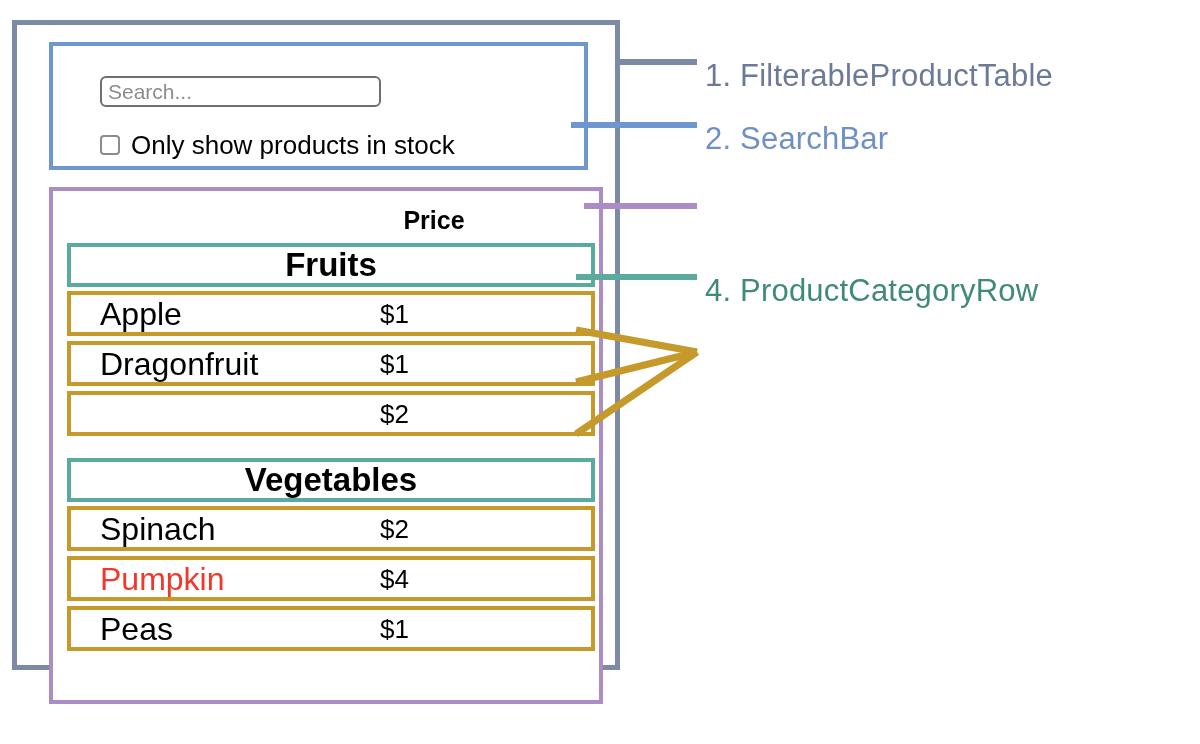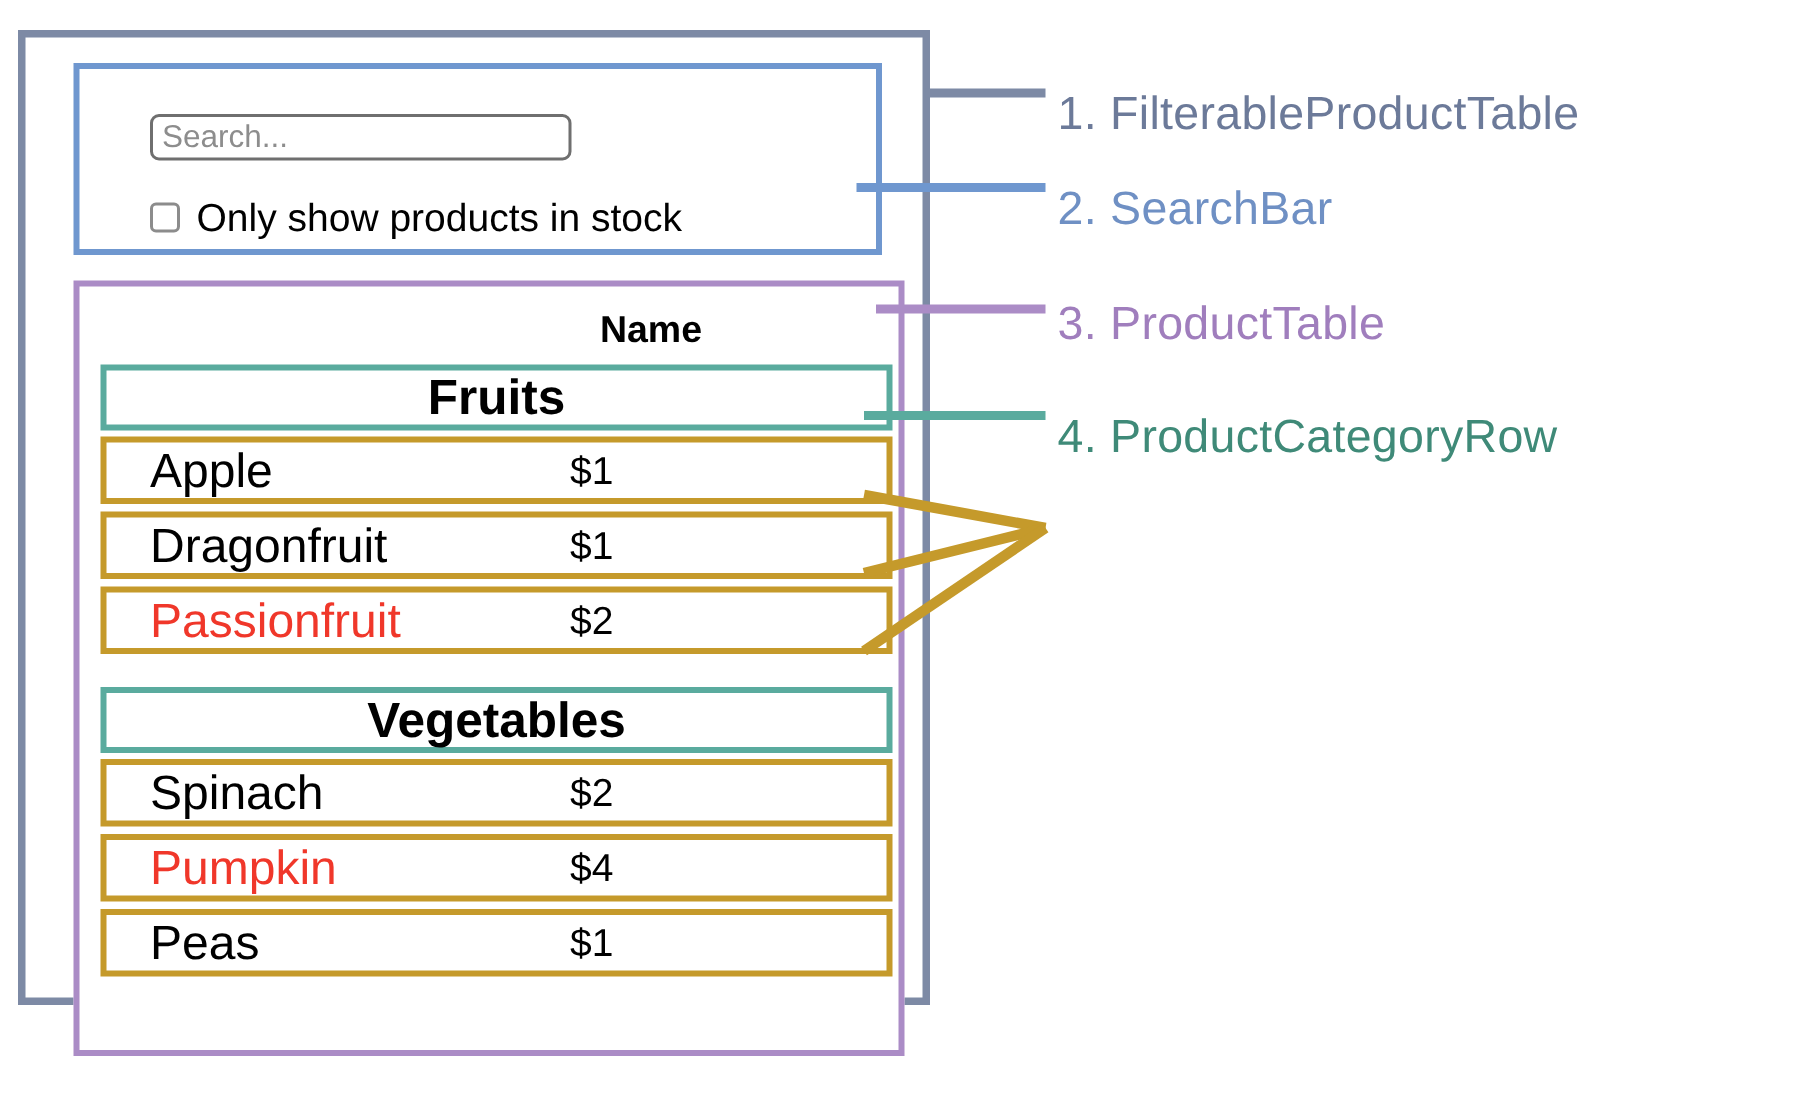--- a/index.html
+++ b/index.html
@@ -210,41 +210,40 @@
     <input id="search-input" type="text" placeholder="Search..." style="">
     <div id="stock-filter-row">
       <span id="stock-checkbox"></span>
       <span id="stock-label">Only show products in stock</span>
     </div>
   </div>
 
   <div id="product-table">
 
     <div id="table-header">
-      <span id="col-price-header">Name</span>
+      <span id="col-price-header">Price</span>
     </div>
 
     <div id="rows-area">
 
       <div class="category-row">
         <span class="cat-label">Fruits</span>
       </div>
 
       <div class="product-row">
         <span class="p-name">Apple</span>
         <span class="p-price">$1</span>
       </div>
 
       <div class="product-row">
         <span class="p-name">Dragonfruit</span>
         <span class="p-price">$1</span>
       </div>
 
       <div class="product-row">
-        <span class="p-name out-of-stock">Passionfruit</span>
         <span class="p-price">$2</span>
       </div>
 
       <div class="group-gap"></div>
 
       <div class="category-row">
         <span class="cat-label">Vegetables</span>
       </div>
 
       <div class="product-row">
@@ -277,15 +276,14 @@
   <line x1="576" y1="277" x2="697" y2="277" stroke="#5aab9e" stroke-width="6"></line>
 
   <line x1="576" y1="330" x2="697" y2="352" stroke="#c59a2b" stroke-width="7"></line>
   <line x1="576" y1="382" x2="697" y2="352" stroke="#c59a2b" stroke-width="7"></line>
   <line x1="576" y1="434" x2="697" y2="352" stroke="#c59a2b" stroke-width="7"></line>
 </svg>
 
 <div id="legend">
   <div class="legend-item" id="legend-1">1. FilterableProductTable</div>
   <div class="legend-item" id="legend-2">2. SearchBar</div>
-  <div class="legend-item" id="legend-3">3. ProductTable</div>
   <div class="legend-item" id="legend-4">4. ProductCategoryRow</div>
 </div>
 
 </body></html>

